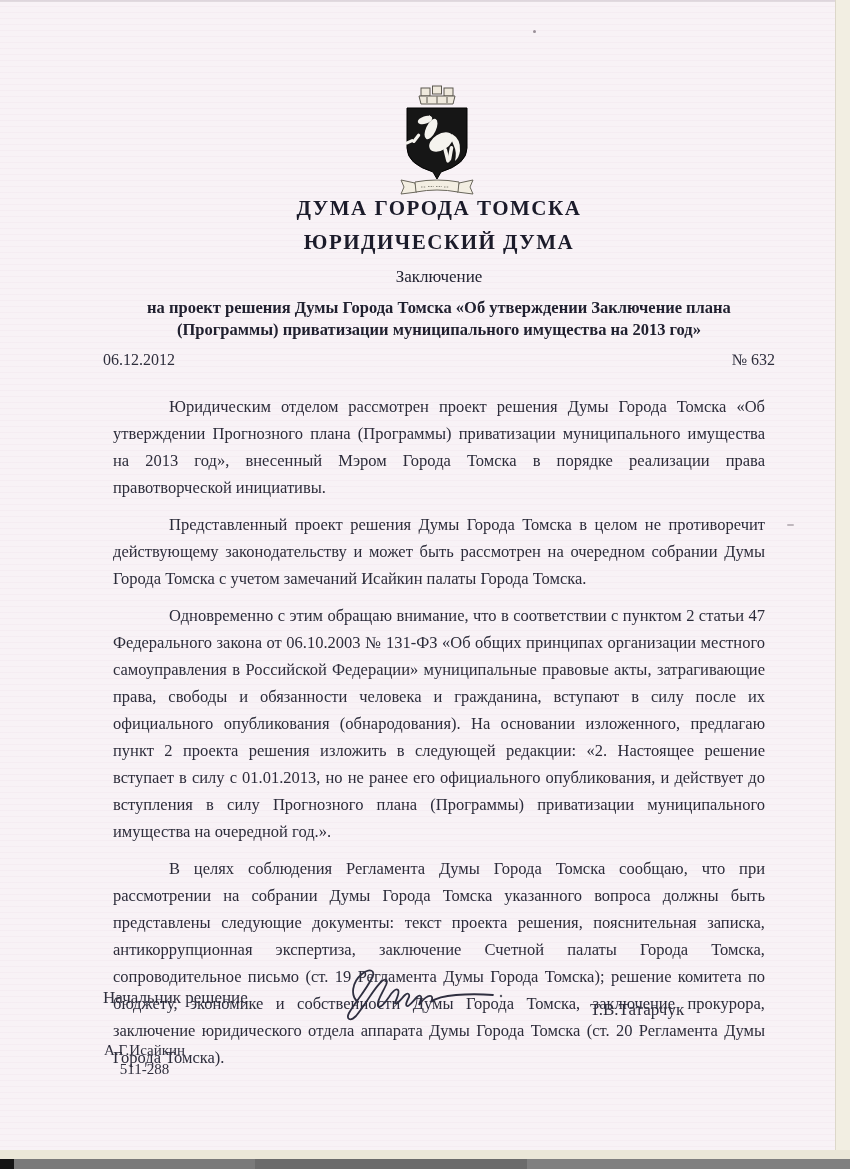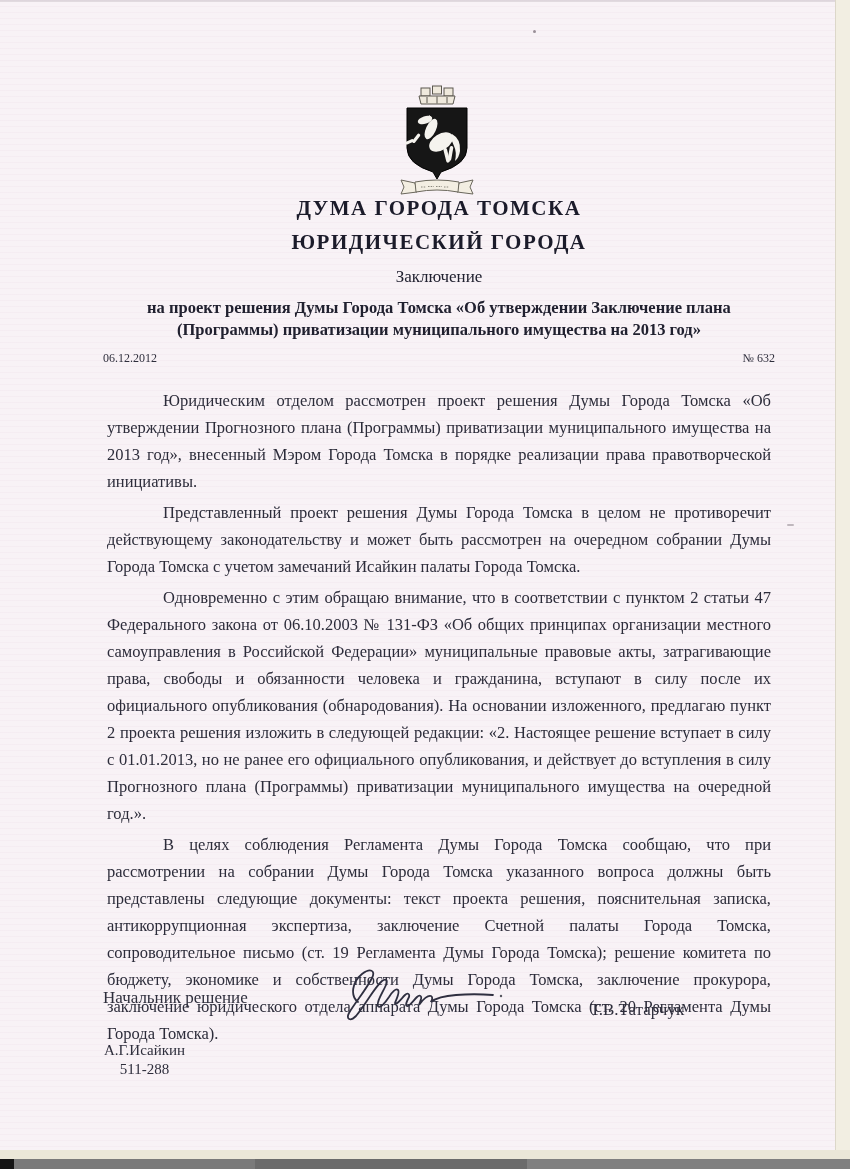--- a/index.html
+++ b/index.html
@@ -24,23 +24,23 @@
 
   .org-name{position:absolute;top:196px;left:103px;width:672px;text-align:center;
     font-weight:bold;font-size:21px;letter-spacing:1.5px;color:#1b1b2a;}
   .dept-name{position:absolute;top:230px;left:103px;width:672px;text-align:center;
     font-weight:bold;font-size:21px;letter-spacing:1.5px;color:#1b1b2a;}
   .doc-type{position:absolute;top:267px;left:103px;width:672px;text-align:center;
     font-weight:normal;font-size:17px;color:#20202f;}
   .subject{position:absolute;top:297px;left:103px;width:672px;text-align:center;
     font-weight:bold;font-size:16.5px;line-height:22px;color:#20202f;}
   .meta-row{position:absolute;top:351px;left:103px;width:672px;display:flex;
-    justify-content:space-between;font-size:12px;}
+    justify-content:space-between;font-size:16px;}
   .body-text{position:absolute;top:383px;left:103px;width:672px;}
-  .body-text p{margin:4px;text-indent:56px;text-align:justify;
+  .body-text p{margin:10px;text-indent:56px;text-align:justify;
     font-size:16.5px;line-height:27px;color:#2c2c3a;}
   .sig-row{position:absolute;top:988px;left:103px;width:672px;font-size:17px;}
   .sig-name{position:absolute;left:487px;top:12px;}
   .signature-svg{position:absolute;top:950px;left:330px;}
   .executor{position:absolute;top:1041px;left:104px;font-size:15px;line-height:19px;text-align:center;}
 
   .speck{position:absolute;background:#9a8f98;border-radius:50%;}
   .speck.a{left:533px;top:30px;width:3px;height:3px;}
   .speck.b{left:787px;top:524px;width:7px;height:2px;border-radius:1px;opacity:.6;}
 </style>
@@ -79,21 +79,21 @@
       <g fill="#f3eee2" stroke="#6a675c" stroke-width="1">
         <path d="M24,99 L10,96 L13,103 L10,110 L26,108 Z"></path>
         <path d="M68,99 L82,96 L79,103 L82,110 L66,108 Z"></path>
         <path d="M24,98 Q46,94 68,98 L67,108 Q46,104 25,108 Z"></path>
       </g>
       <path d="M30,103 h5 M37,102.5 h6 M45,102.5 h6 M53,103 h5" stroke="#8a877c" stroke-width="1.2" stroke-dasharray="1.5 1.2" fill="none"></path>
     </svg>
   </div>
 
   <div class="org-name">ДУМА ГОРОДА ТОМСКА</div>
-  <div class="dept-name">ЮРИДИЧЕСКИЙ ГОРОДА</div>
+  <div class="dept-name">ЮРИДИЧЕСКИЙ ДУМА</div>
 
   <div class="doc-type">Заключение</div>
 
   <div class="subject">
     <div>на проект решения Думы Города Томска «Об утверждении Заключение плана</div>
     <div>(Программы) приватизации муниципального имущества на 2013 год»</div>
   </div>
 
   <div class="meta-row">
     <span>06.12.2012</span>

